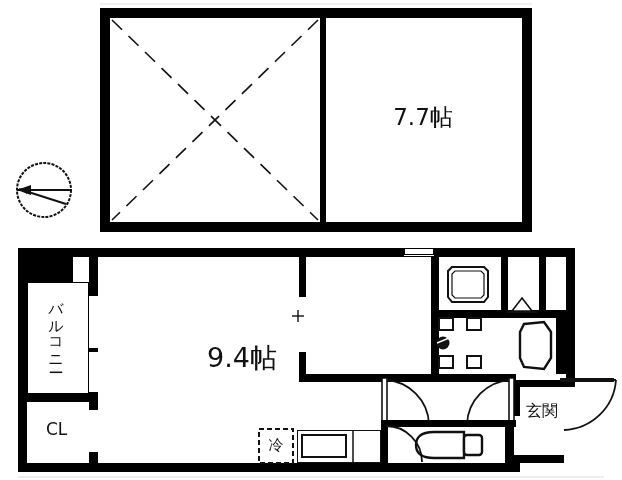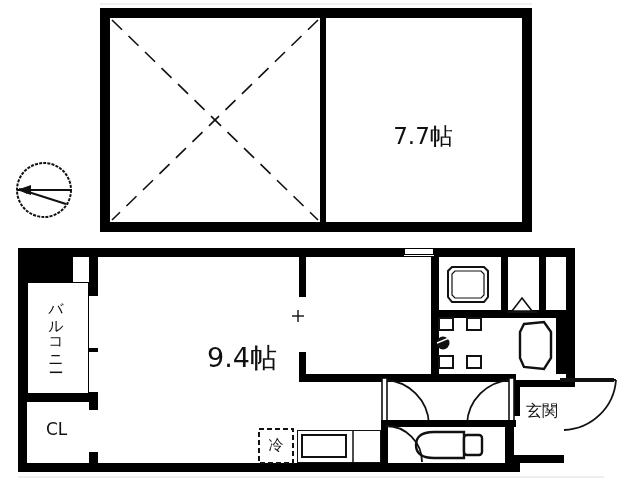--- a/index.html
+++ b/index.html
@@ -85,21 +85,21 @@
 
   <div class="wall" style="left:320px;top:8px;width:6px;height:224px;"></div>
 
   <div class="room" style="left:110px;top:18px;width:210px;height:204px;"></div>
   <svg class="ov">
     <line x1="112" y1="20" x2="318" y2="220" stroke="#111" stroke-width="1.6" stroke-dasharray="14 9"></line>
     <line x1="318" y1="20" x2="112" y2="220" stroke="#111" stroke-width="1.6" stroke-dasharray="14 9"></line>
   </svg>
 
   <div class="room" style="left:326px;top:18px;width:196px;height:204px;"></div>
-  <div class="label ctr" style="left:368px;top:124px;width:110px;font-size:23px;">7.7帖</div>
+  <div class="label ctr" style="left:368px;top:105px;width:110px;font-size:23px;">7.7帖</div>
 
   <div>
 
     <div class="wall" style="left:18px;top:248px;width:557px;height:9px;"></div>
 
     <div class="wall" style="left:18px;top:248px;width:9px;height:224px;"></div>
 
     <div class="wall" style="left:18px;top:463px;width:495px;height:9px;"></div>
 
     <div class="wall" style="left:566px;top:248px;width:9px;height:135px;"></div>

